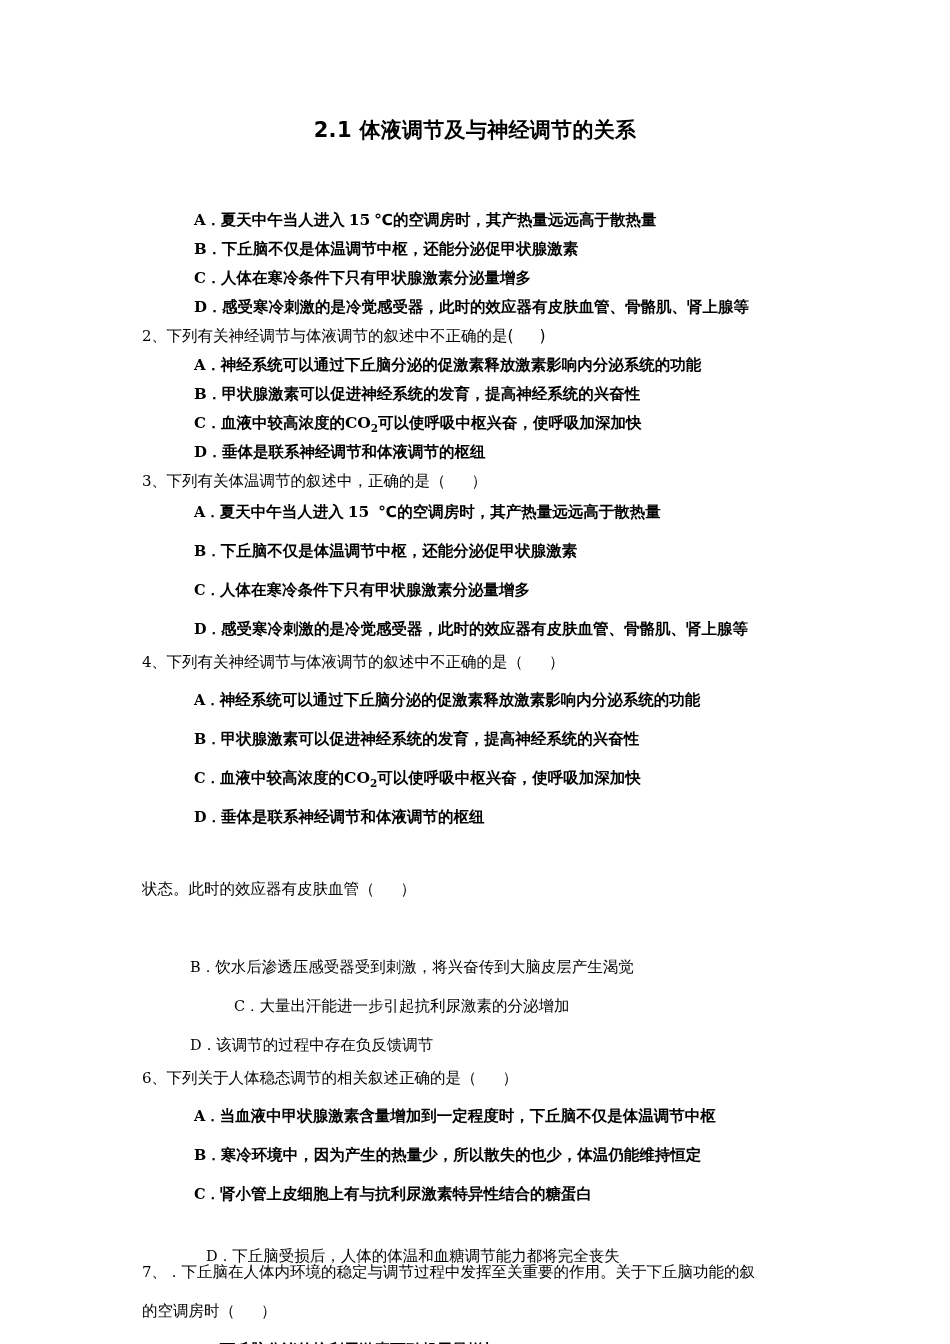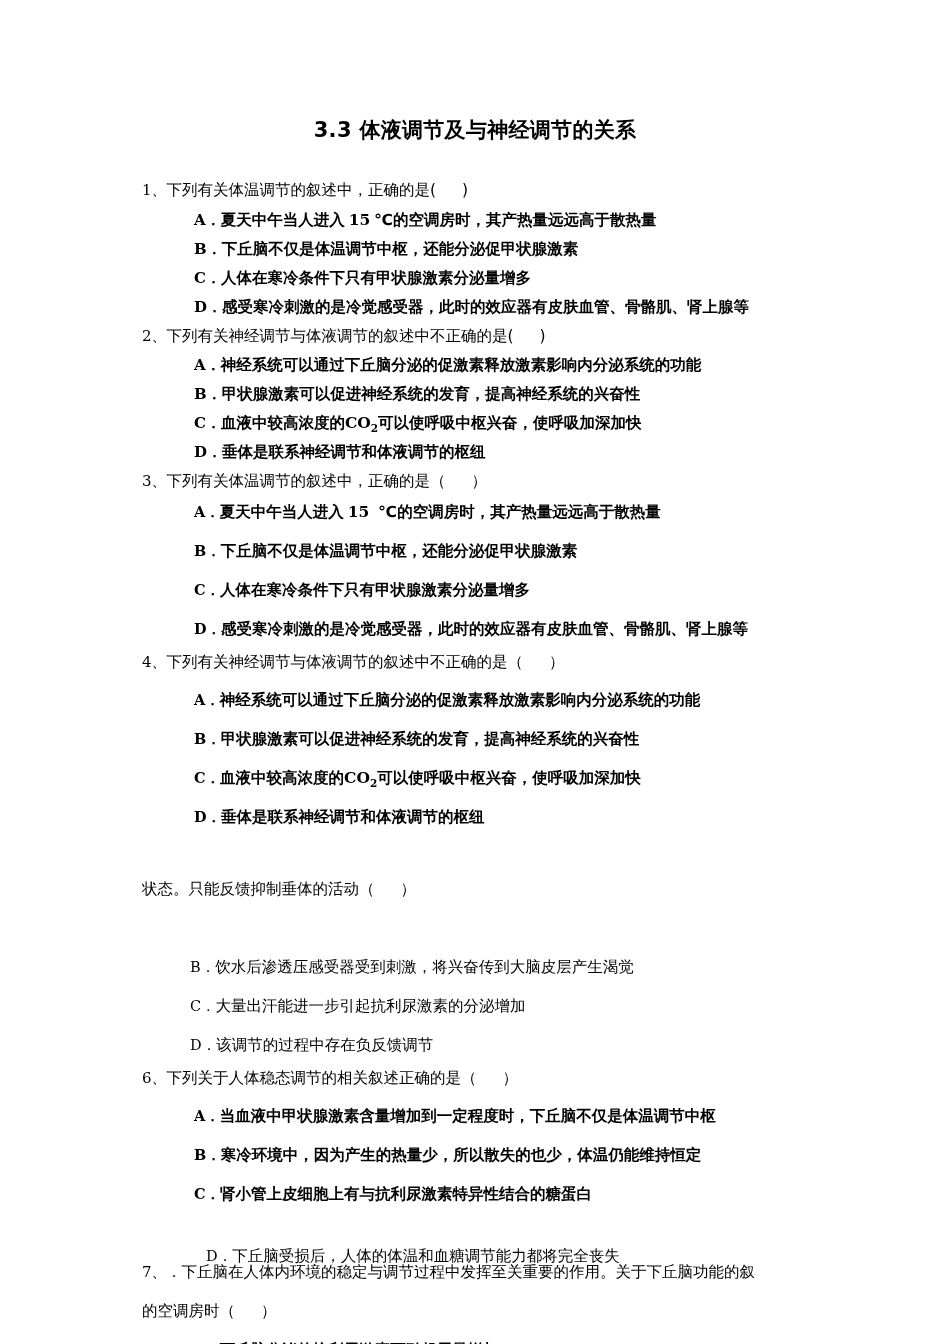--- a/index.html
+++ b/index.html
@@ -90,23 +90,22 @@
 
   .thinspace { display: inline-block; width: 4px; }
   .widespace { display: inline-block; width: 9px; }
   .parenspace { display: inline-block; width: 26px; }
 </style>
 </head>
 <body>
 
 <div class="page">
 
-  <div class="doc-title">3.3 体液调节及与神经调节的关系</div>
+  <div class="doc-title">2.1 体液调节及与神经调节的关系</div>
 
-  <div class="qline" style="top:180px;"><span class="num-serif">1、</span><span class="cjk">下列有关体温调节的叙述中，正确的是(</span><span class="parenspace"></span><span class="cjk">)</span></div>
 
   <div class="opt ind1" style="top:210px;"><span class="lbl-sans">A．</span><span class="cjk">夏天中午当人进入</span><span class="thinspace"></span><span class="latin">15</span><span class="thinspace"></span><span class="cjk">℃</span><span class="cjk">的空调房时，其产热量远远高于散热量</span></div>
 
   <div class="opt ind1" style="top:239px;"><span class="lbl-sans">B．</span><span class="cjk">下丘脑不仅是体温调节中枢，还能分泌促甲状腺激素</span></div>
 
   <div class="opt ind1" style="top:268px;"><span class="lbl-sans">C．</span><span class="cjk">人体在寒冷条件下只有甲状腺激素分泌量增多</span></div>
 
   <div class="opt ind1" style="top:297px;"><span class="lbl-sans">D．</span><span class="cjk">感受寒冷刺激的是冷觉感受器，此时的效应器有皮肤血管、骨骼肌、肾上腺等</span></div>
 
   <div class="qline" style="top:326px;"><span class="num-serif">2、</span><span class="cjk">下列有关神经调节与体液调节的叙述中不正确的是(</span><span class="parenspace"></span><span class="cjk">)</span></div>
@@ -133,26 +132,26 @@
 
   <div class="opt ind1" style="top:690px;"><span class="lbl-serif">A．</span><span class="cjk">神经系统可以通过下丘脑分泌的促激素释放激素影响内分泌系统的功能</span></div>
 
   <div class="opt ind1" style="top:729px;"><span class="lbl-serif">B．</span><span class="cjk">甲状腺激素可以促进神经系统的发育，提高神经系统的兴奋性</span></div>
 
   <div class="opt ind1" style="top:768px;"><span class="lbl-serif">C．</span><span class="cjk">血液中较高浓度的</span><span class="latin">CO</span><span class="sub">2</span><span class="cjk">可以使呼吸中枢兴奋，使呼吸加深加快</span></div>
 
   <div class="opt ind1" style="top:807px;"><span class="lbl-serif">D．</span><span class="cjk">垂体是联系神经调节和体液调节的枢纽</span></div>
 
 
-  <div class="qline wrap2" style="top:879px;"><span class="cjk">状态。只能反馈抑制垂体的活动（</span><span class="parenspace"></span><span class="cjk">）</span></div>
+  <div class="qline wrap2" style="top:879px;"><span class="cjk">状态。此时的效应器有皮肤血管（</span><span class="parenspace"></span><span class="cjk">）</span></div>
 
 
   <div class="opt ind2" style="top:957px;"><span class="lbl-serif">B．</span><span class="cjk">饮水后渗透压感受器受到刺激，将兴奋传到大脑皮层产生渴觉</span></div>
 
-  <div class="opt ind2" style="top:996px;"><span class="lbl-serif">C．</span><span class="cjk">大量出汗能进一步引起抗利尿激素的分泌增加</span></div>
+  <div class="opt ind2" style="top:996px;margin-left:44px;"><span class="lbl-serif">C．</span><span class="cjk">大量出汗能进一步引起抗利尿激素的分泌增加</span></div>
 
   <div class="opt ind2" style="top:1035px;"><span class="lbl-serif">D．</span><span class="cjk">该调节的过程中存在负反馈调节</span></div>
 
   <div class="qline" style="top:1068px;"><span class="num-serif">6、</span><span class="cjk">下列关于人体稳态调节的相关叙述正确的是（</span><span class="parenspace"></span><span class="cjk">）</span></div>
 
   <div class="opt ind1" style="top:1106px;"><span class="lbl-serif">A．</span><span class="cjk">当血液中甲状腺激素含量增加到一定程度时，下丘脑不仅是体温调节中枢</span></div>
 
   <div class="opt ind1" style="top:1184px;"><span class="lbl-serif">C．</span><span class="cjk">肾小管上皮细胞上有与抗利尿激素特异性结合的糖蛋白</span></div>
 
   <div class="opt ind1" style="top:1145px;"><span class="lbl-serif">B．</span><span class="cjk">寒冷环境中，因为产生的热量少，所以散失的也少，体温仍能维持恒定</span></div>

